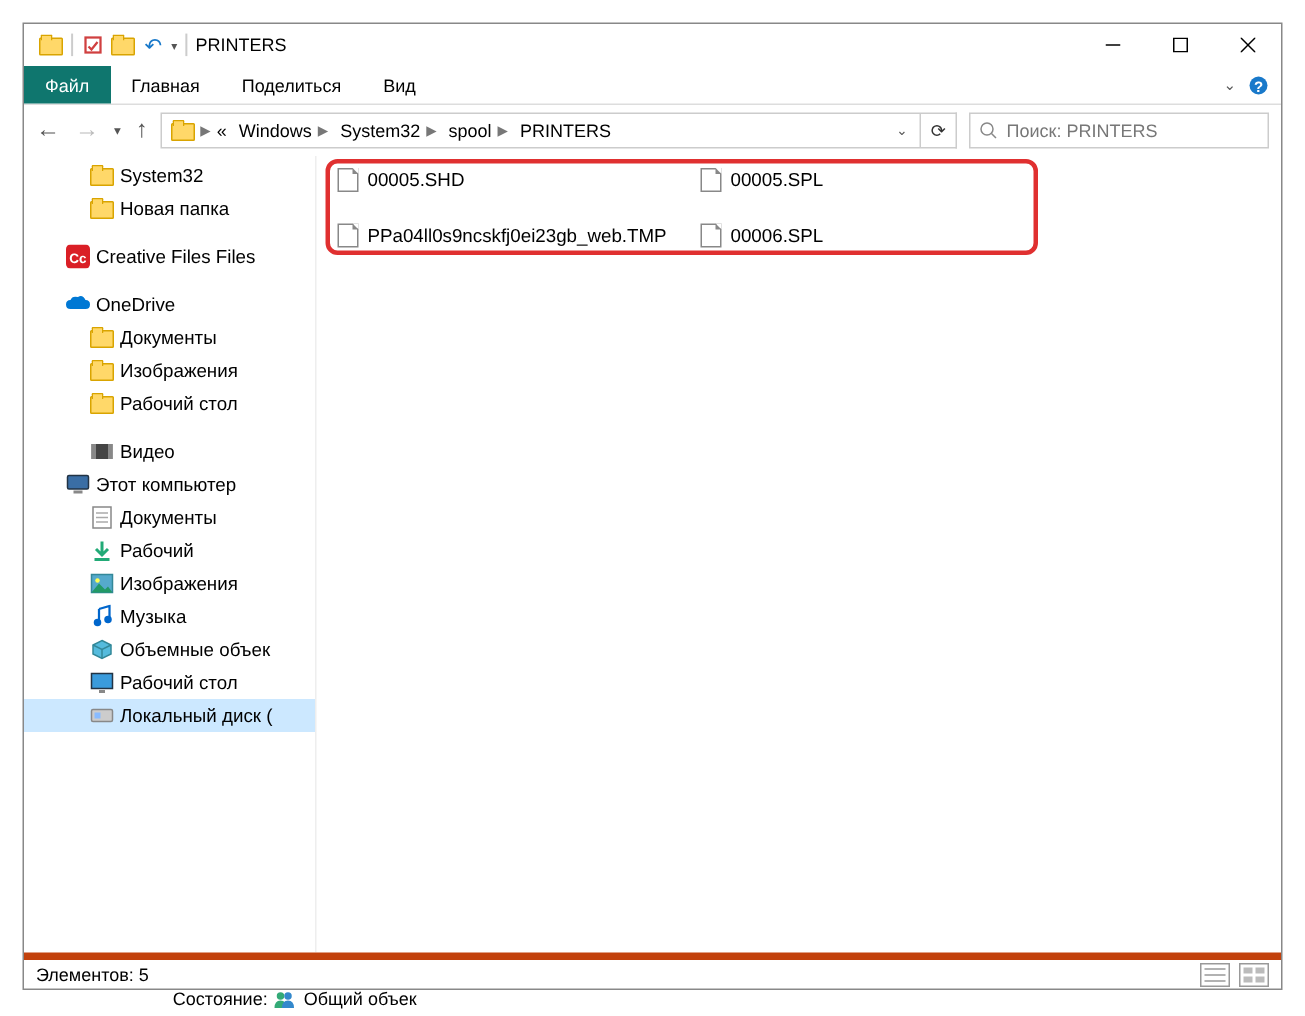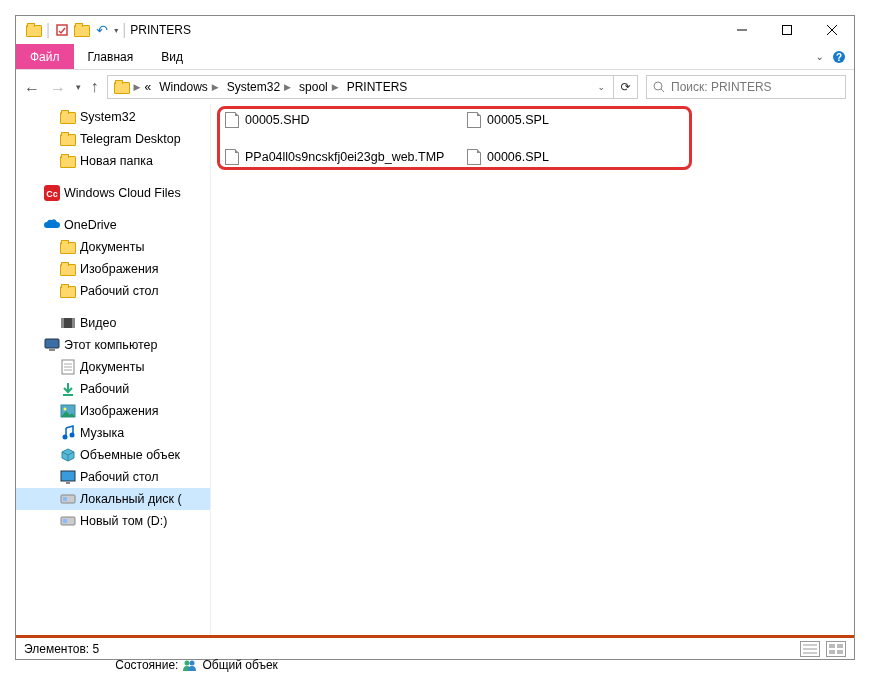--- a/index.html
+++ b/index.html
@@ -11,21 +11,21 @@
 .titlebar { height: 28px; display: flex; align-items: center; padding-left: 6px; }
 .tb-title { font-size: 12px; flex: 1; padding-left: 4px; }
 .tb-controls { display: flex; }
 .tb-btn { width: 45px; height: 28px; display: flex; align-items: center; justify-content: center; font-size: 11px; }
 .quick { display:flex; align-items:center; gap:4px; padding-left:4px;}
 .quick span { display:inline-flex; align-items:center; }
 
 
 .ribbon { height: 26px; border-bottom: 1px solid #ddd; display: flex; align-items: stretch; padding-left: 0; }
 .ribbon-tab { padding: 0 14px; font-size: 12px; display: flex; align-items: center; cursor: default; }
-.ribbon-tab.file { background: #ec4899; color: #fff; }
+.ribbon-tab.file { background: #0f766e; color: #fff; }
 .ribbon-collapse { margin-left: auto; display:flex; align-items:center; padding: 0 8px; gap:8px;}
 
 
 .navrow { height: 34px; display: flex; align-items: center; padding: 4px 8px; gap: 8px; }
 .nav-arrows { display: flex; align-items: center; gap: 10px; color:#555;}
 .nav-arrows .disabled { color: #bbb; }
 .addr { flex: 1; border: 1px solid #ccc; height: 24px; display: flex; align-items: center; padding: 0 2px; font-size: 12px; }
 .addr .folder-ic { margin: 0 4px; }
 .crumb { padding: 0 4px; display:flex; align-items:center; gap:4px;}
 .crumb-sep { color:#777; font-size:9px; }
@@ -46,21 +46,21 @@
 
 .content { flex: 1; position: relative; }
 .highlight { position: absolute; left: 6px; top: 2px; width: 475px; height: 64px; border: 3px solid #e03030; border-radius: 8px; }
 .files { padding: 6px 14px; display: flex; flex-wrap: wrap; flex-direction: column; height: 70px; align-content: flex-start; gap: 17px; }
 .fitem { display: flex; align-items: center; height: 20px; width: 225px; font-size: 12.5px; gap: 6px; }
 .fileic { width:14px; height:16px; border:1px solid #888; background:#fff; position:relative; flex-shrink:0;}
 .fileic:before { content:""; position:absolute; right:-1px; top:-1px; border-style:solid; border-width:0 4px 4px 0; border-color:transparent #fff transparent transparent;}
 .fileic:after { content:""; position:absolute; right:-1px; top:-1px; width:0; height:0; border-style:solid; border-width:4px 0 0 4px; border-color:transparent transparent transparent #888;}
 
 
-.status { height: 24px; border-top: 3px solid #c2410c; display: flex; align-items: center; padding: 0 8px; font-size: 12px; gap: 16px;}
+.status { height: 24px; border-top: 5px solid #c2410c; display: flex; align-items: center; padding: 0 8px; font-size: 12px; gap: 16px;}
 .status .right { margin-left: auto; display:flex; gap:6px;}
 
 
 .fld { width:16px; height:12px; background:#ffd869; border:1px solid #d9a400; border-radius:1px; position:relative; margin-top:2px;}
 .fld:before{content:"";position:absolute;top:-3px;left:0;width:6px;height:3px;background:#ffd869;border:1px solid #d9a400;border-bottom:none;border-radius:1px 1px 0 0;}
 
 svg { display:block; }
 </style>
 </head>
 <body>
@@ -103,20 +103,21 @@
             <line x1="0" y1="0" x2="10" y2="10" stroke="#000"></line>
             <line x1="10" y1="0" x2="0" y2="10" stroke="#000"></line>
           </svg>
         </div>
     </div>
   </div>
 
   <div class="ribbon">
     <div class="ribbon-tab file">Файл</div>
     <div class="ribbon-tab">Главная</div>
+    <div class="ribbon-tab">Поделиться</div>
     <div class="ribbon-tab">Вид</div>
     <div class="ribbon-collapse">
       <span style="font-size:10px;color:#555;">⌄</span>
       <span>
         <svg width="14" height="14">
             <circle cx="7" cy="7" r="6" fill="#1979ca"></circle>
             <text x="7" y="11" text-anchor="middle" fill="#fff" font-size="10" font-weight="bold">?</text>
           </svg>
       </span>
     </div>
@@ -171,37 +172,31 @@
         <div class="tnode indent2">
           <span class="ticon">
             <span class="fld"></span>
           </span>
           <span>System32</span>
         </div>
         <div class="tnode indent2">
           <span class="ticon">
             <span class="fld"></span>
           </span>
-          <span>Telegram Desktop</span>
-        </div>
-        <div class="tnode indent2">
-          <span class="ticon">
-            <span class="fld"></span>
-          </span>
           <span>Новая папка</span>
         </div>
         <div class="spacer"></div>
         <div class="tnode indent1">
           <span class="ticon">
             <svg width="16" height="16">
               <rect width="16" height="16" rx="3" fill="#da1f26"></rect>
               <text x="8" y="12" text-anchor="middle" fill="#fff" font-size="9" font-weight="bold">Cc</text>
             </svg>
           </span>
-          <span>Windows Cloud Files</span>
+          <span>Creative Files Files</span>
         </div>
         <div class="spacer"></div>
         <div class="tnode indent1">
           <span class="ticon">
             <svg width="16" height="12">
               <path d="M3 9 Q0 9 0 6 Q0 3 3 3 Q4 0 8 1 Q11 -1 13 3 Q16 3 16 6 Q16 9 13 9 Z" fill="#0078d4"></path>
             </svg>
           </span>
           <span>OneDrive</span>
         </div>
@@ -303,29 +298,20 @@
           <span>Рабочий стол</span>
         </div>
         <div class="tnode indent2 sel">
           <span class="ticon">
             <svg width="16" height="12">
               <rect x="1" y="2" width="14" height="8" rx="1" fill="#ccc" stroke="#888"></rect>
               <rect x="3" y="4" width="4" height="4" fill="#8bf"></rect>
             </svg>
           </span>
           <span>Локальный диск (</span>
-        </div>
-        <div class="tnode indent2">
-          <span class="ticon">
-            <svg width="16" height="12">
-              <rect x="1" y="2" width="14" height="8" rx="1" fill="#ccc" stroke="#888"></rect>
-              <rect x="3" y="4" width="4" height="4" fill="#8bf"></rect>
-            </svg>
-          </span>
-          <span>Новый том (D:)</span>
         </div>
       </div>
     <div class="content">
       <div class="files" id="files">
           <div class="fitem">
             <span class="fileic"></span>
             <span>00005.SHD</span>
           </div>
           <div class="fitem">
             <span class="fileic"></span>

